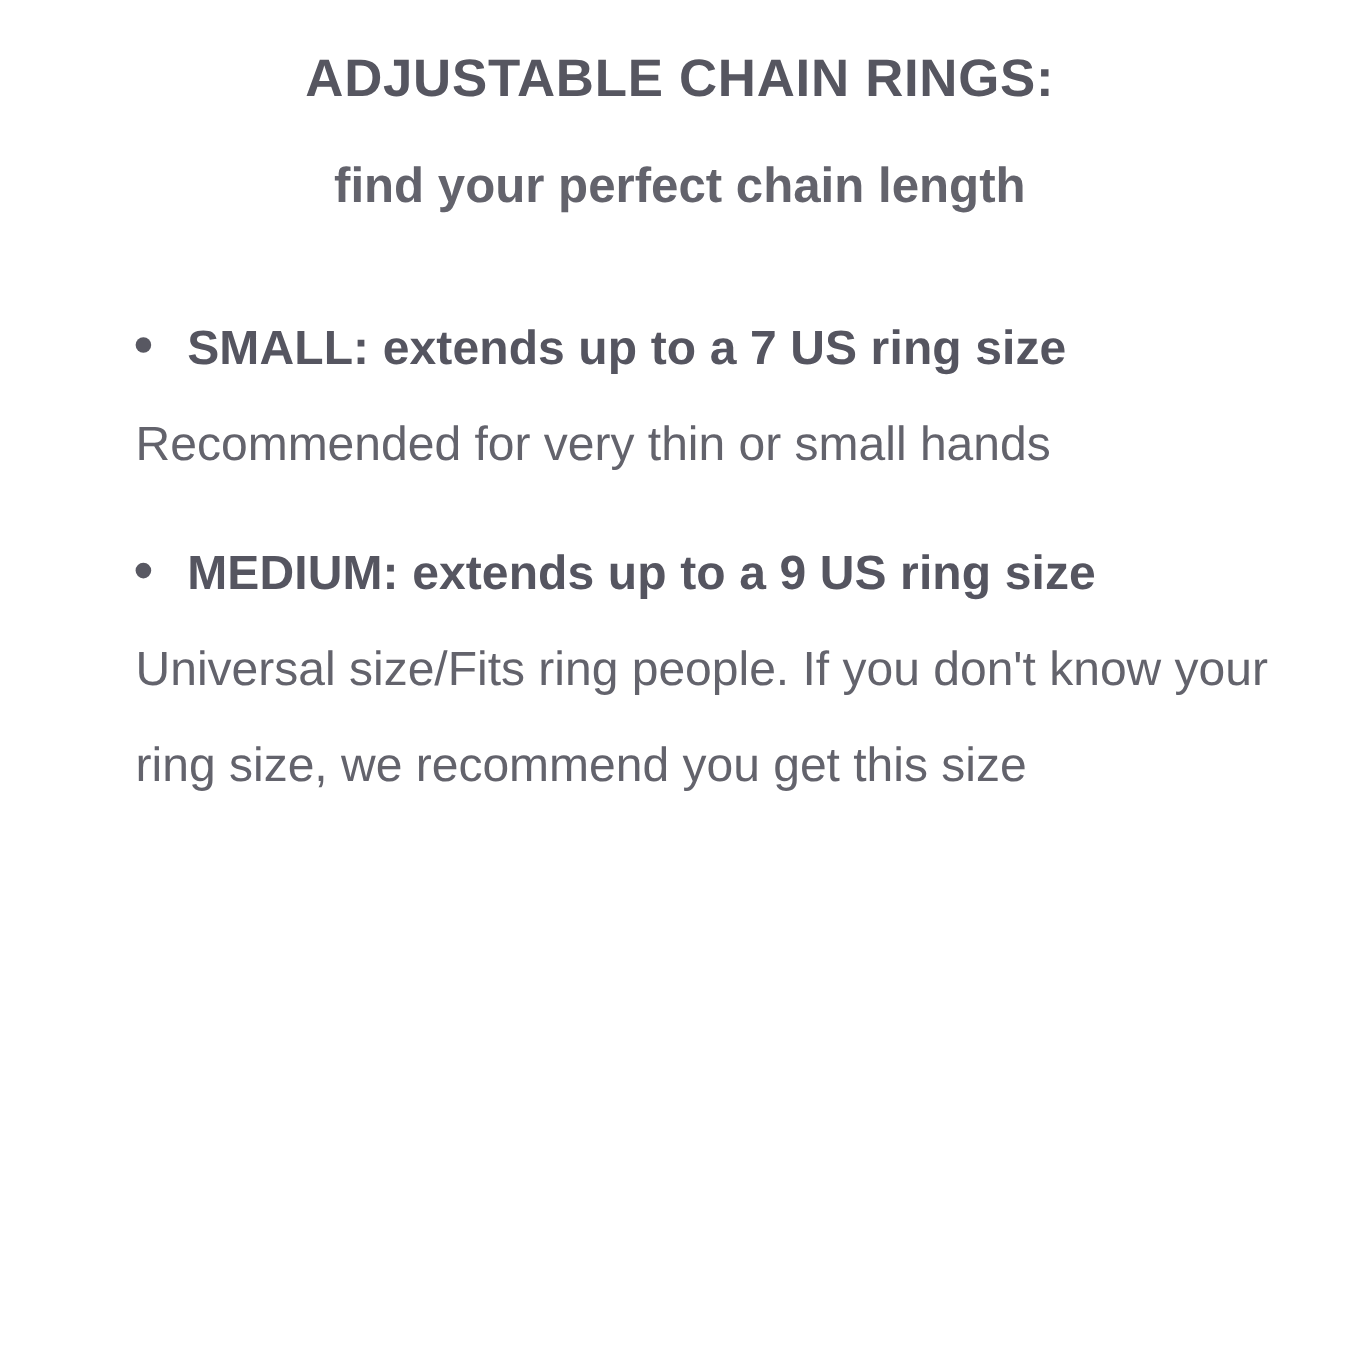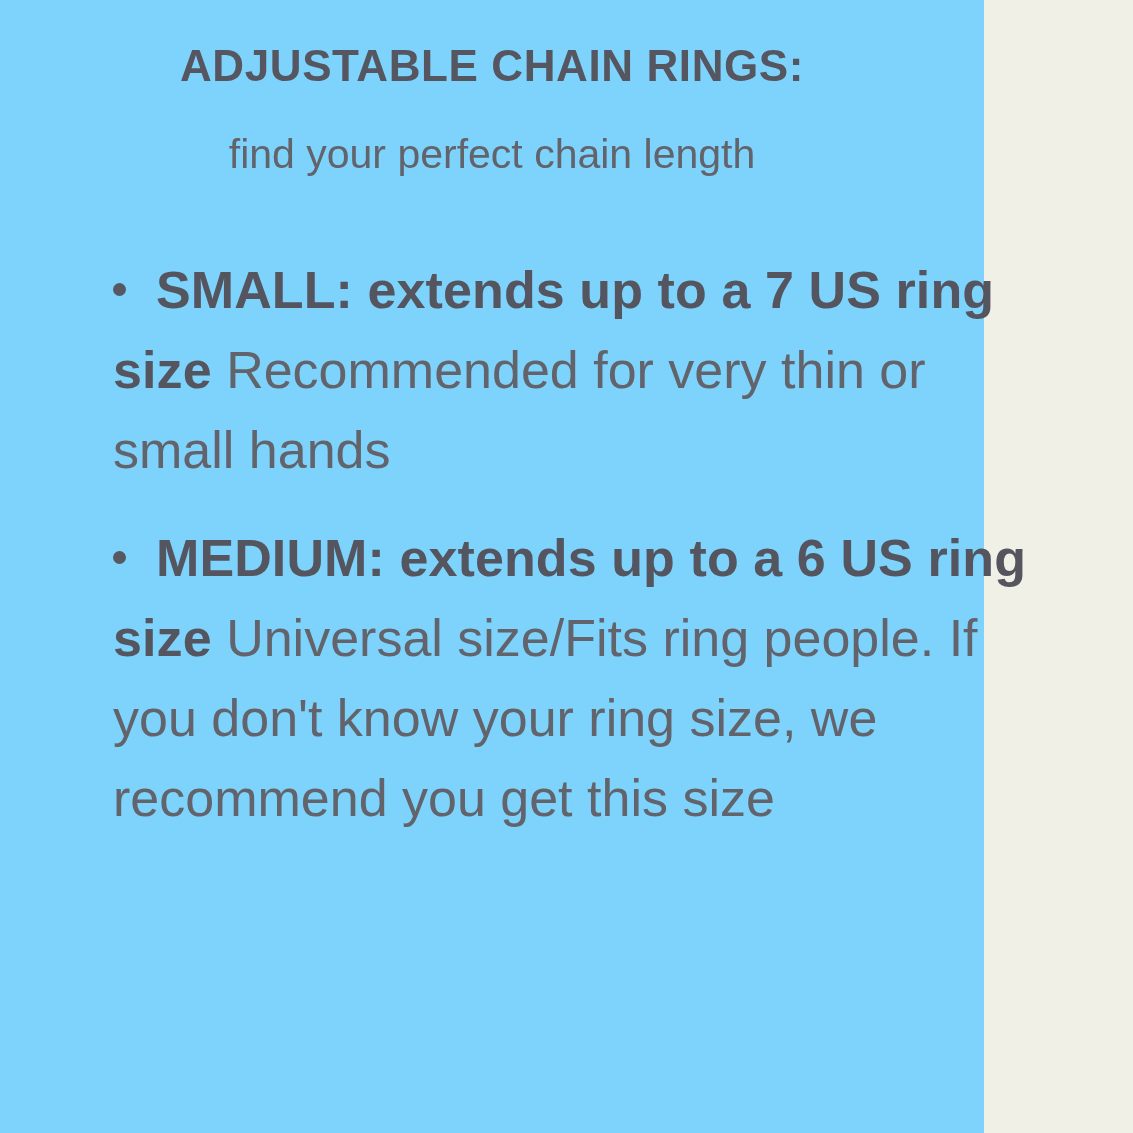--- a/index.html
+++ b/index.html
@@ -11,24 +11,24 @@
     width: 1133px;
     height: 1133px;
     background: #f0f0e7;
     font-family: "Liberation Sans", sans-serif;
     color: #585862;
     overflow: hidden;
   }
 
   .page {
     position: relative;
-    width: 984px;
+    width: 1133px;
     height: 1133px;
     box-sizing: border-box;
-    background: #7dd3fc;
+    background: #ffffff;
   }
 
   
   .header {
     padding-top: 44px;
     text-align: center;
   }
 
   .title {
     font-size: 44px;
@@ -36,42 +36,42 @@
     letter-spacing: 0.6px;
     line-height: 1.0;
     color: #565660;
     margin: 0;
     padding: 0;
     white-space: nowrap;
   }
 
   .subtitle {
     font-size: 41px;
-    font-weight: normal;
+    font-weight: bold;
     line-height: 1.0;
     color: #63636c;
     margin: 0;
     padding-top: 46px;
     white-space: nowrap;
   }
 
   
   .list {
     margin: 0;
     padding: 0;
     list-style: none;
     position: absolute;
     left: 113px;
     top: 250px;
     width: 945px;
   }
 
   .list-item {
     position: relative;
-    font-size: 52px;
+    font-size: 40px;
     line-height: 80px;
     font-weight: normal;
     color: #63636c;
     margin-bottom: 28px;
   }
 
   .list-item:last-child {
     margin-bottom: 0;
   }
 
@@ -108,19 +108,19 @@
     <p class="subtitle">find your perfect chain length</p>
   </div>
 
   <ul class="list">
 
     <li class="list-item">
       <span class="bullet-dot"></span><span class="item-bold">SMALL: extends up to a 7 US ring size</span><span class="item-rest"> Recommended for very thin or small hands</span>
     </li>
 
     <li class="list-item">
-      <span class="bullet-dot"></span><span class="item-bold">MEDIUM: extends up to a 6 US ring size</span><span class="item-rest"> Universal size/Fits ring people. If you don't know your ring size, we recommend you get this size</span>
+      <span class="bullet-dot"></span><span class="item-bold">MEDIUM: extends up to a 9 US ring size</span><span class="item-rest"> Universal size/Fits ring people. If you don't know your ring size, we recommend you get this size</span>
     </li>
 
 
   </ul>
 
 </div>
 
 </body></html>

